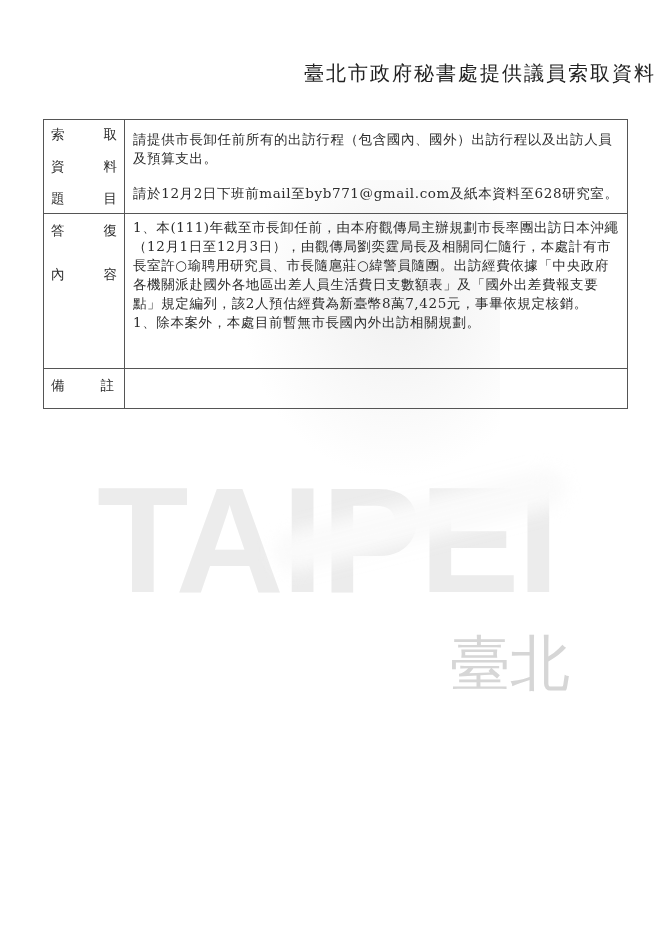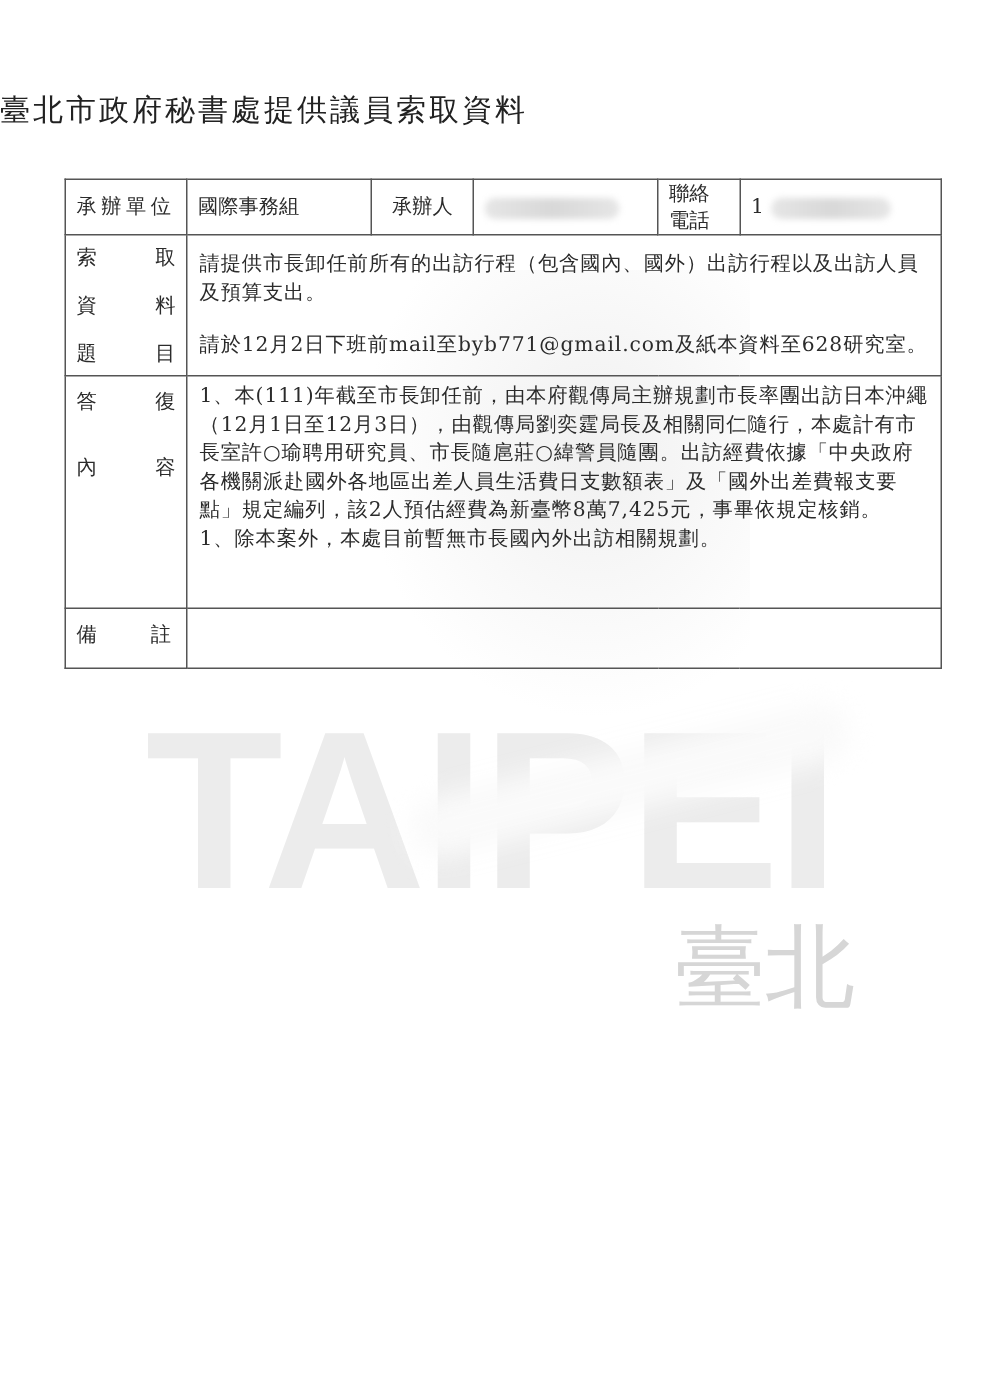--- a/index.html
+++ b/index.html
@@ -1,21 +1,21 @@
 <!DOCTYPE html>
 <html><head>
 <meta charset="utf-8">
 <style>
   html, body { margin:0; padding:0; }
   body {
     width:656px; height:928px; background:#ffffff; position:relative; overflow:hidden;
     font-family: "DejaVu Serif", "Liberation Serif", serif; color:#2b2b2b;
   }
   .title {
-    position:absolute; left:0; width:656px; top:60px; text-align:left;
+    position:absolute; left:0; width:656px; top:60px; text-align:right;
     font-size:20px; letter-spacing:2px; color:#222;
   }
   table.form {
     position:absolute; left:43px; top:119px; width:585px;
     border-collapse:collapse; font-size:13.5px; z-index:2;
   }
   table.form td { border:1px solid #555; padding:0 7px; vertical-align:middle; color:#2b2b2b; }
   .lbl { width:66px; }
   .lbl-spread { display:flex; justify-content:space-between; letter-spacing:3px; }
   .lbl-grid { display:grid; grid-template-columns:1fr 1fr; row-gap:14px; }
@@ -24,21 +24,21 @@
   .body-text { line-height:19px; padding:4px 8px !important; letter-spacing:0.6px; }
   .blur {
     display:inline-block; height:14px; border-radius:8px;
     background:linear-gradient(90deg,#e6e6e6,#d8d8d8,#e6e6e6); filter:blur(2px); vertical-align:middle;
   }
   .wm {
     position:absolute; left:97px; top:480px; font-family:"Liberation Sans", sans-serif;
     font-weight:bold; font-size:150px; letter-spacing:-2px; color:#ececec; line-height:120px; z-index:1;
   }
   .wm-sub {
-    position:absolute; left:450px; top:605px; font-size:60px; color:#d6d6d6; z-index:1;
+    position:absolute; left:450px; top:624px; font-size:60px; color:#d6d6d6; z-index:1;
     font-family:"DejaVu Sans", sans-serif; font-weight:200;
   }
   .wm-brush {
     position:absolute; left:270px; top:500px; width:300px; height:40px; background:#fafafa;
     transform:rotate(-14deg); filter:blur(8px); z-index:1; border-radius:30px;
   }
   .stroke-bg {
     position:absolute; left:240px; top:180px; width:260px; height:300px; z-index:1;
     background:radial-gradient(ellipse at 60% 40%, rgba(225,225,225,0.5), rgba(255,255,255,0) 70%);
   }
@@ -48,30 +48,20 @@
 
 <div class="stroke-bg"></div>
 <div class="wm">TAIPEI</div>
 <div class="wm-brush"></div>
 <div class="wm-sub">臺北</div>
 
 <div class="title">臺北市政府秘書處提供議員索取資料</div>
 
 <table class="form">
   <tbody>
-  <tr style="height:31px">
-    <td class="lbl">
-      <div class="lbl-spread">承辦單位</div>
-    </td>
-    <td style="width:108px">國際事務組</td>
-    <td style="width:53px" class="center">承辦人</td>
-    <td style="width:108px"><span class="blur" style="width:90px"></span></td>
-    <td>聯絡電話</td>
-    <td><span>1</span> <span class="blur" style="width:80px"></span></td>
-  </tr>
   <tr style="height:94px">
     <td class="lbl">
       <div class="lbl-grid">
         <span>索</span>
             <span>取</span>
         <span>資</span>
             <span>料</span>
         <span>題</span>
             <span>目</span>
       </div>

